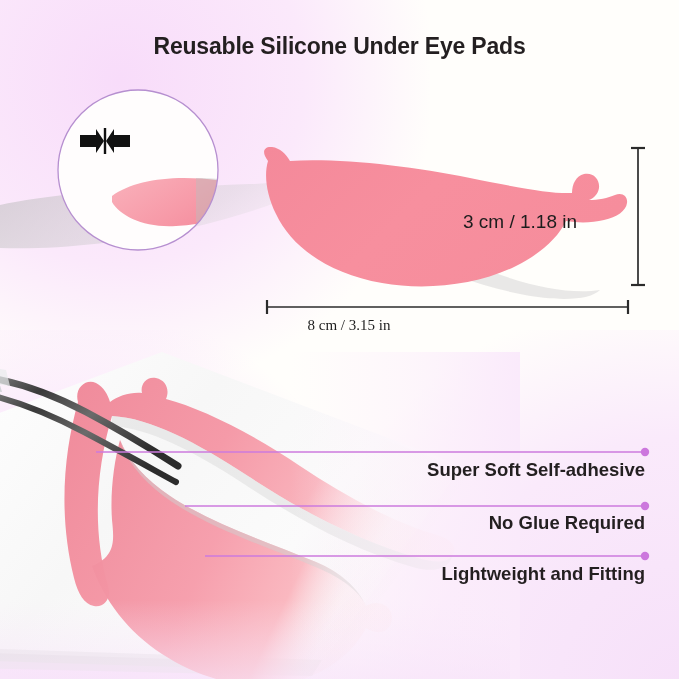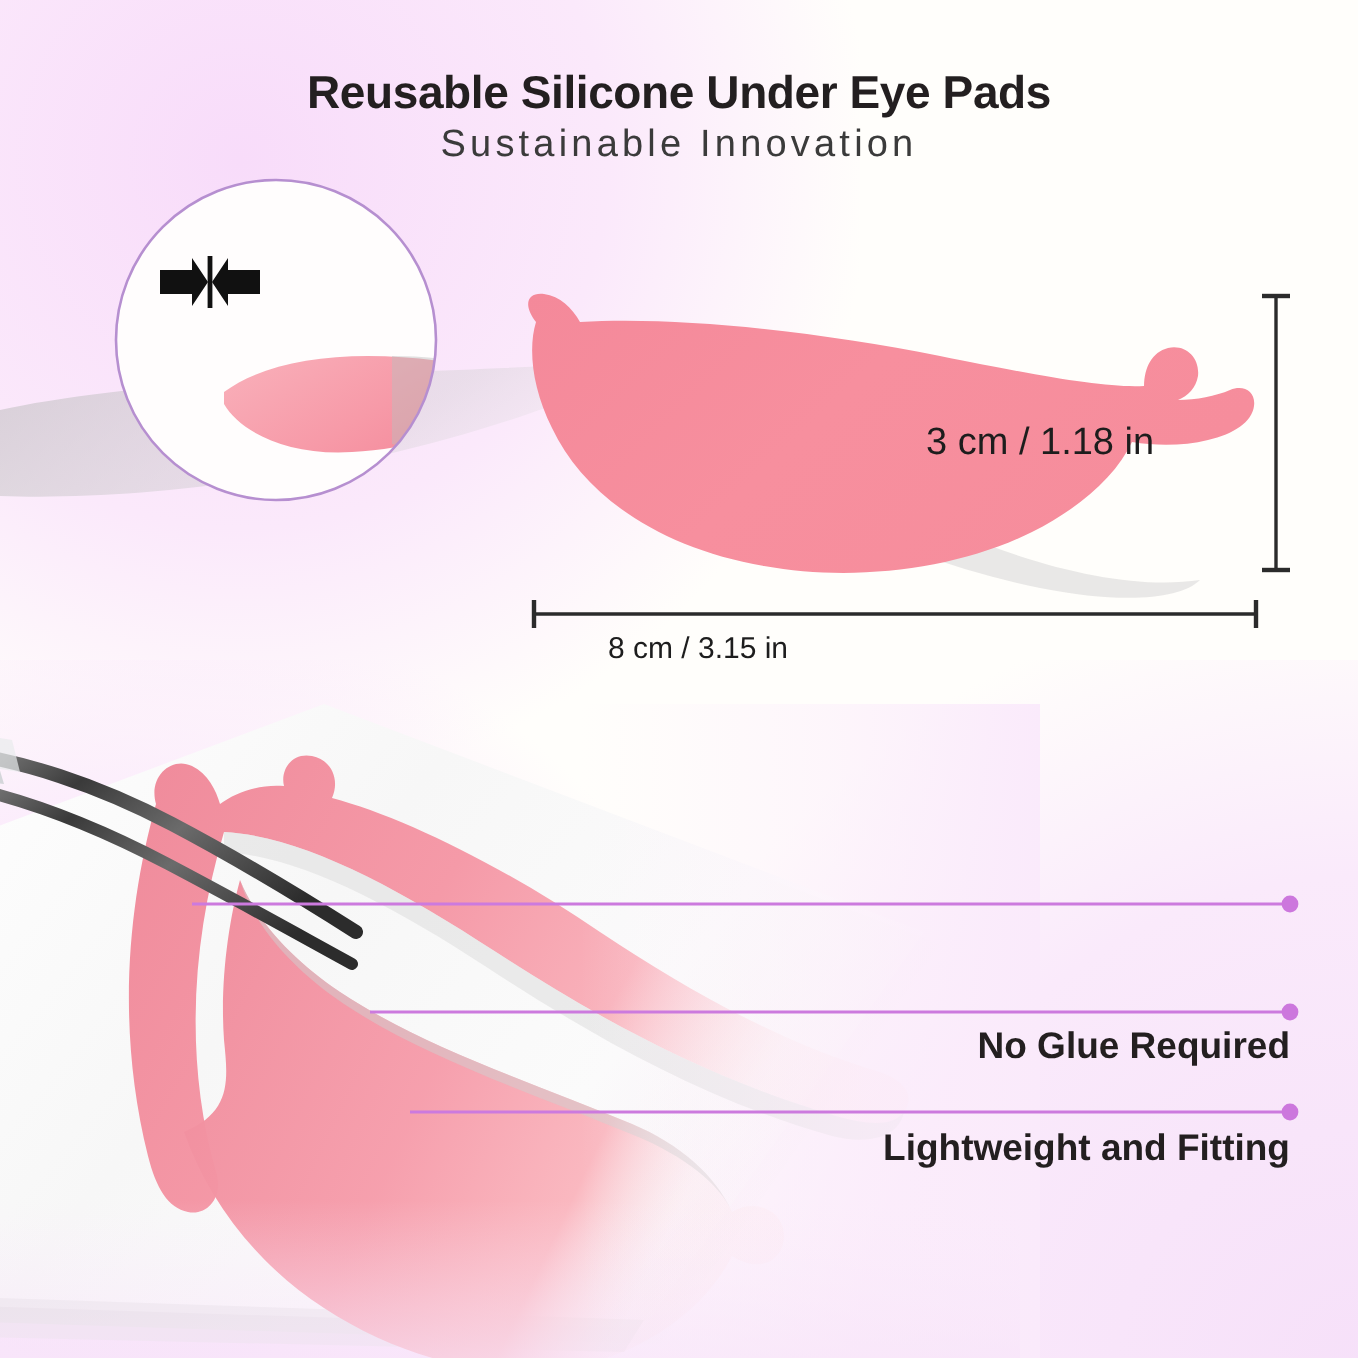--- a/index.html
+++ b/index.html
@@ -61,21 +61,21 @@
   }
   .dim-h-label{
     position:absolute;left:463px;top:211px;
     font-size:19px;color:#1d1d1d;
   }
   .dim-w-label{
     position:absolute;left:0;right:0;top:316px;
     text-align:center;
     font-size:15px;color:#1d1d1d;
   }
-  .dim-w-label span{padding-left:19px;}
+  .dim-w-label span{padding-left:19px;font-family:Liberation Serif, serif;}
 
   
   .feat{
     position:absolute;
     right:34px;
     text-align:right;
     font-size:18.5px;font-weight:bold;color:#231f20;
     white-space:nowrap;
   }
   .feat.f0{top:459px;}
@@ -278,25 +278,25 @@
       <line x1="631" y1="148" x2="645" y2="148" stroke-width="2.2"></line>
       <line x1="631" y1="285" x2="645" y2="285" stroke-width="2.2"></line>
 
       <line x1="267" y1="307" x2="628" y2="307" stroke-width="1.7"></line>
       <line x1="267" y1="300" x2="267" y2="314" stroke-width="2.2"></line>
       <line x1="628" y1="300" x2="628" y2="314" stroke-width="2.2"></line>
     </g>
   </svg>
 
   <div class="title">Reusable Silicone Under Eye Pads</div>
-  <div class="subtitle">Sustainable Innovation</div>
 
 
   <div class="dim-h-label">3 cm / 1.18 in</div>
 
   <div class="dim-w-label">
     <span>8 cm / 3.15 in</span>
   </div>
 
+  <div class="feat f0">Super Soft Self-adhesive</div>
   <div class="feat f1">No Glue Required</div>
   <div class="feat f2">Lightweight and Fitting</div>
 
 </div>
 
 </body></html>

